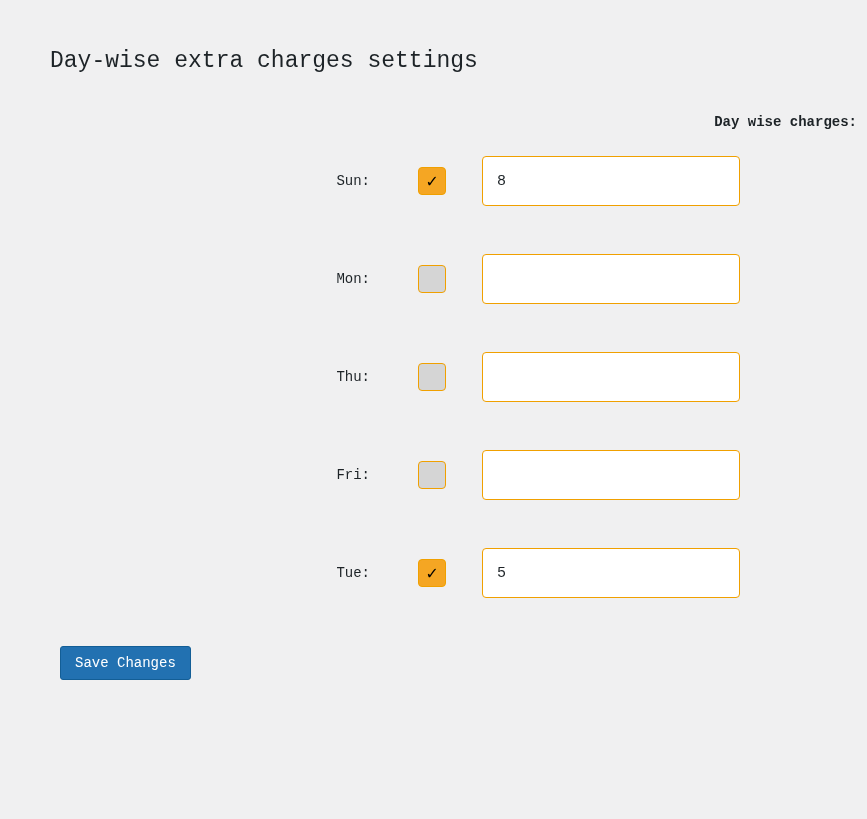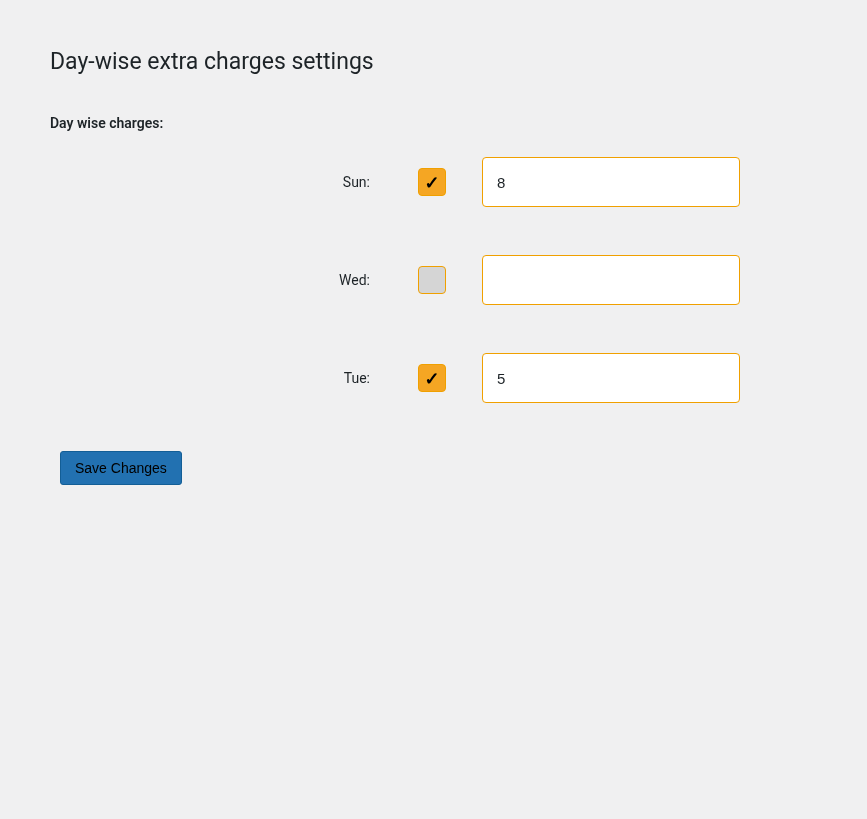--- a/index.html
+++ b/index.html
@@ -1,37 +1,39 @@
 <!DOCTYPE html>
 <html><head>
   <meta charset="utf-8">
   <style>
     * {
       box-sizing: border-box;
       margin: 10px;
       padding: 0;
+      font-family: Liberation Mono, monospace;
     }
     body {
       font-family: -apple-system, BlinkMacSystemFont, "Segoe UI", Roboto, Arial, sans-serif;
       background: #f0f0f1;
       padding: 20px;
       width: 867px;
       color: #1d2327;
     }
     h1 {
       font-size: 23px;
       font-weight: 400;
       margin-bottom: 40px;
       margin-top: 8px;
       color: #1d2327;
     }
     .section-label {
       font-weight: 600;
       font-size: 14px;
       margin-bottom: 16px;
+      text-align: right;
     }
     .form-rows {
       margin-top: 8px;
     }
     .day-row {
       display: flex;
       align-items: center;
       margin-bottom: 28px;
       padding-left: 260px;
     }
@@ -73,21 +75,21 @@
       font-size: 15px;
       color: #1d2327;
       background: #fff;
       outline: none;
     }
     .save-row {
       margin-top: 28px;
     }
     .save-button {
       background: #2271b1;
-      color: #000000;
+      color: #ffffff;
       border: 1px solid #135e96;
       border-radius: 3px;
       padding: 8px 14px;
       font-size: 14px;
       cursor: pointer;
     }
   </style>
 </head>
 <body>
 
@@ -101,30 +103,44 @@
     <div class="day-label">Sun:</div>
     <div class="checkbox-wrap">
       <div class="checkbox checked">
         <span>✓</span>
       </div>
     </div>
     <input type="text" class="charge-input" value="8" style="">
   </div>
 
   <div class="day-row">
-    <div class="day-label">Wed:</div>
+    <div class="day-label">Mon:</div>
     <div class="checkbox-wrap">
       <div class="checkbox"></div>
     </div>
     <input type="text" class="charge-input" value="" style="">
   </div>
 
 
 
+  <div class="day-row">
+    <div class="day-label">Thu:</div>
+    <div class="checkbox-wrap">
+      <div class="checkbox"></div>
+    </div>
+    <input type="text" class="charge-input" value="" style="">
+  </div>
 
+  <div class="day-row">
+    <div class="day-label">Fri:</div>
+    <div class="checkbox-wrap">
+      <div class="checkbox"></div>
+    </div>
+    <input type="text" class="charge-input" value="" style="">
+  </div>
 
   <div class="day-row">
     <div class="day-label">Tue:</div>
     <div class="checkbox-wrap">
       <div class="checkbox checked">
         <span>✓</span>
       </div>
     </div>
     <input type="text" class="charge-input" value="5" style="">
   </div>

